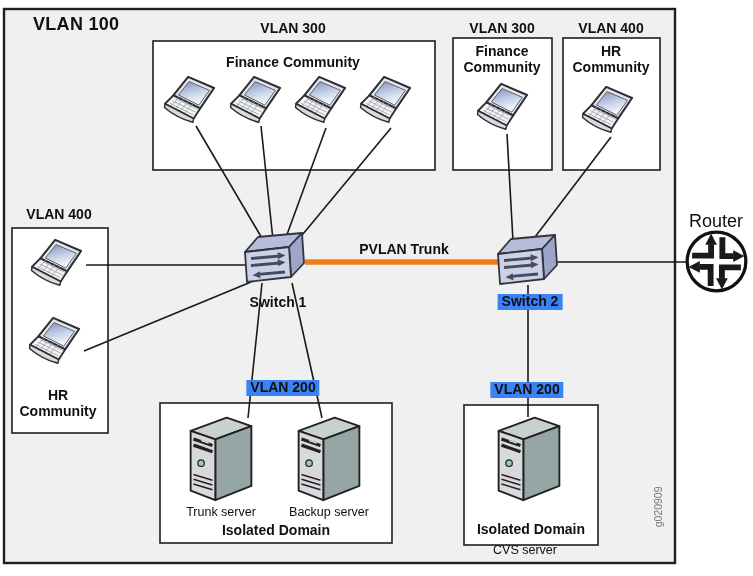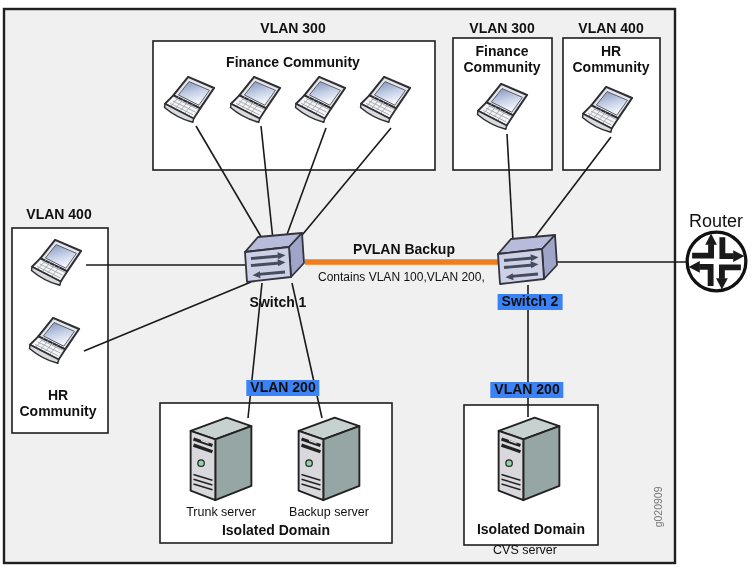--- a/index.html
+++ b/index.html
@@ -129,39 +129,39 @@
     <use href="#sym-switch" x="239" y="231" width="70" height="58"></use>
     <use href="#sym-switch" x="492" y="233" width="70" height="58"></use>
 
     <use href="#sym-server" x="181" y="410" width="80" height="93"></use>
     <use href="#sym-server" x="289" y="410" width="80" height="93"></use>
     <use href="#sym-server" x="489" y="410" width="80" height="93"></use>
 
     <use href="#sym-router" x="684" y="229" width="65" height="65"></use>
   </svg>
 
+  <div class="lbl b f18" style="left:33px;top:14px;">VLAN 100</div>
 
   <div class="lbl b f14 c" style="left:293px;top:21px;">VLAN 300</div>
   <div class="lbl b f14 c" style="left:293px;top:55px;">Finance Community</div>
 
   <div class="lbl b f14 c" style="left:502px;top:21px;">VLAN 300</div>
   <div class="lbl b f14 c wrap" style="left:502px;top:44px;width:88px;">Finance Community</div>
 
   <div class="lbl b f14 c" style="left:611px;top:21px;">VLAN 400</div>
   <div class="lbl b f14 c wrap" style="left:611px;top:44px;width:88px;">HR Community</div>
 
   <div class="lbl b f14 c" style="left:59px;top:207px;">VLAN 400</div>
   <div class="lbl b f14 c wrap" style="left:58px;top:388px;width:94px;">HR Community</div>
 
   <div class="lbl b f14 c" style="left:278px;top:295px;">Switch 1</div>
   <div class="lbl b f14 c mask" style="left:530px;top:294px;">Switch 2</div>
 
-  <div class="lbl b f14 c" style="left:404px;top:242px;">PVLAN Backup</div>
+  <div class="lbl b f14 c" style="left:404px;top:242px;">PVLAN Trunk</div>
   <div class="lbl f12" style="left:318px;top:270px;line-height:15px;">
-    <div>Contains VLAN 100,VLAN 200,</div>
   </div>
 
   <div class="lbl b f14 c mask" style="left:283px;top:380px;">VLAN 200</div>
   <div class="lbl b f14 c mask" style="left:527px;top:382px;">VLAN 200</div>
 
   <div class="lbl f125 c" style="left:221px;top:505px;">Trunk server</div>
   <div class="lbl f125 c" style="left:329px;top:505px;">Backup server</div>
   <div class="lbl b f14 c" style="left:276px;top:523px;">Isolated Domain</div>
 
   <div class="lbl f125 c" style="left:525px;top:503px;margin-top:40px;">CVS server</div>

